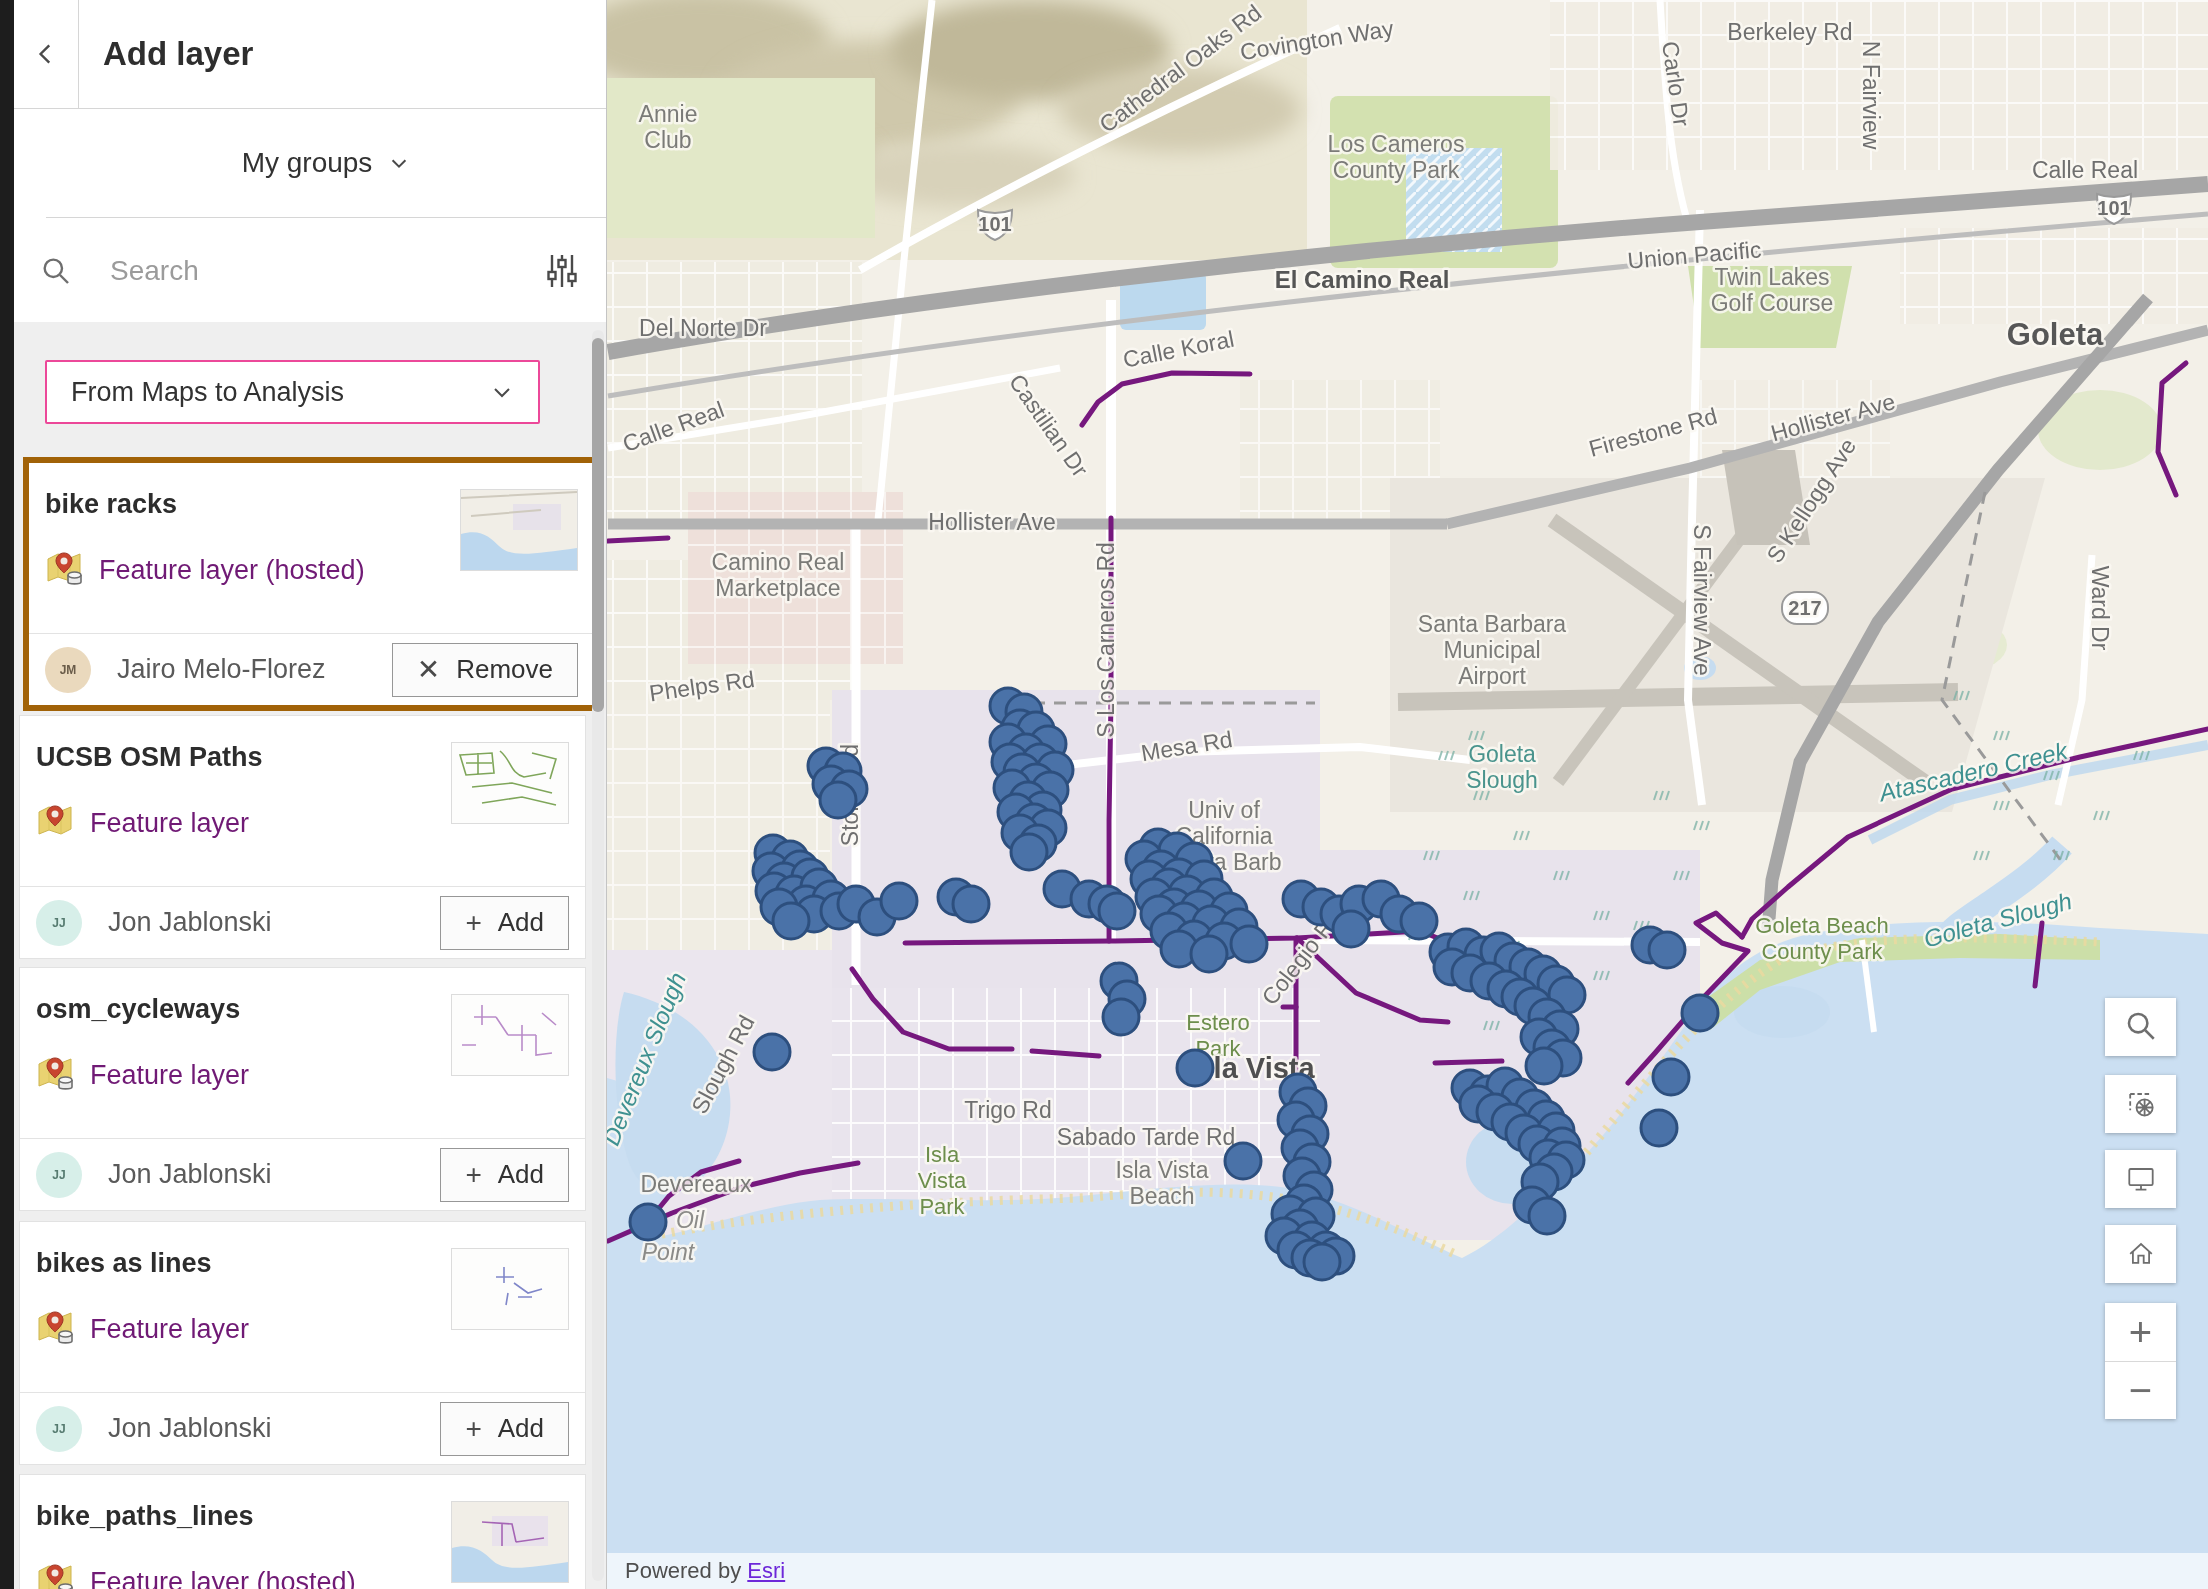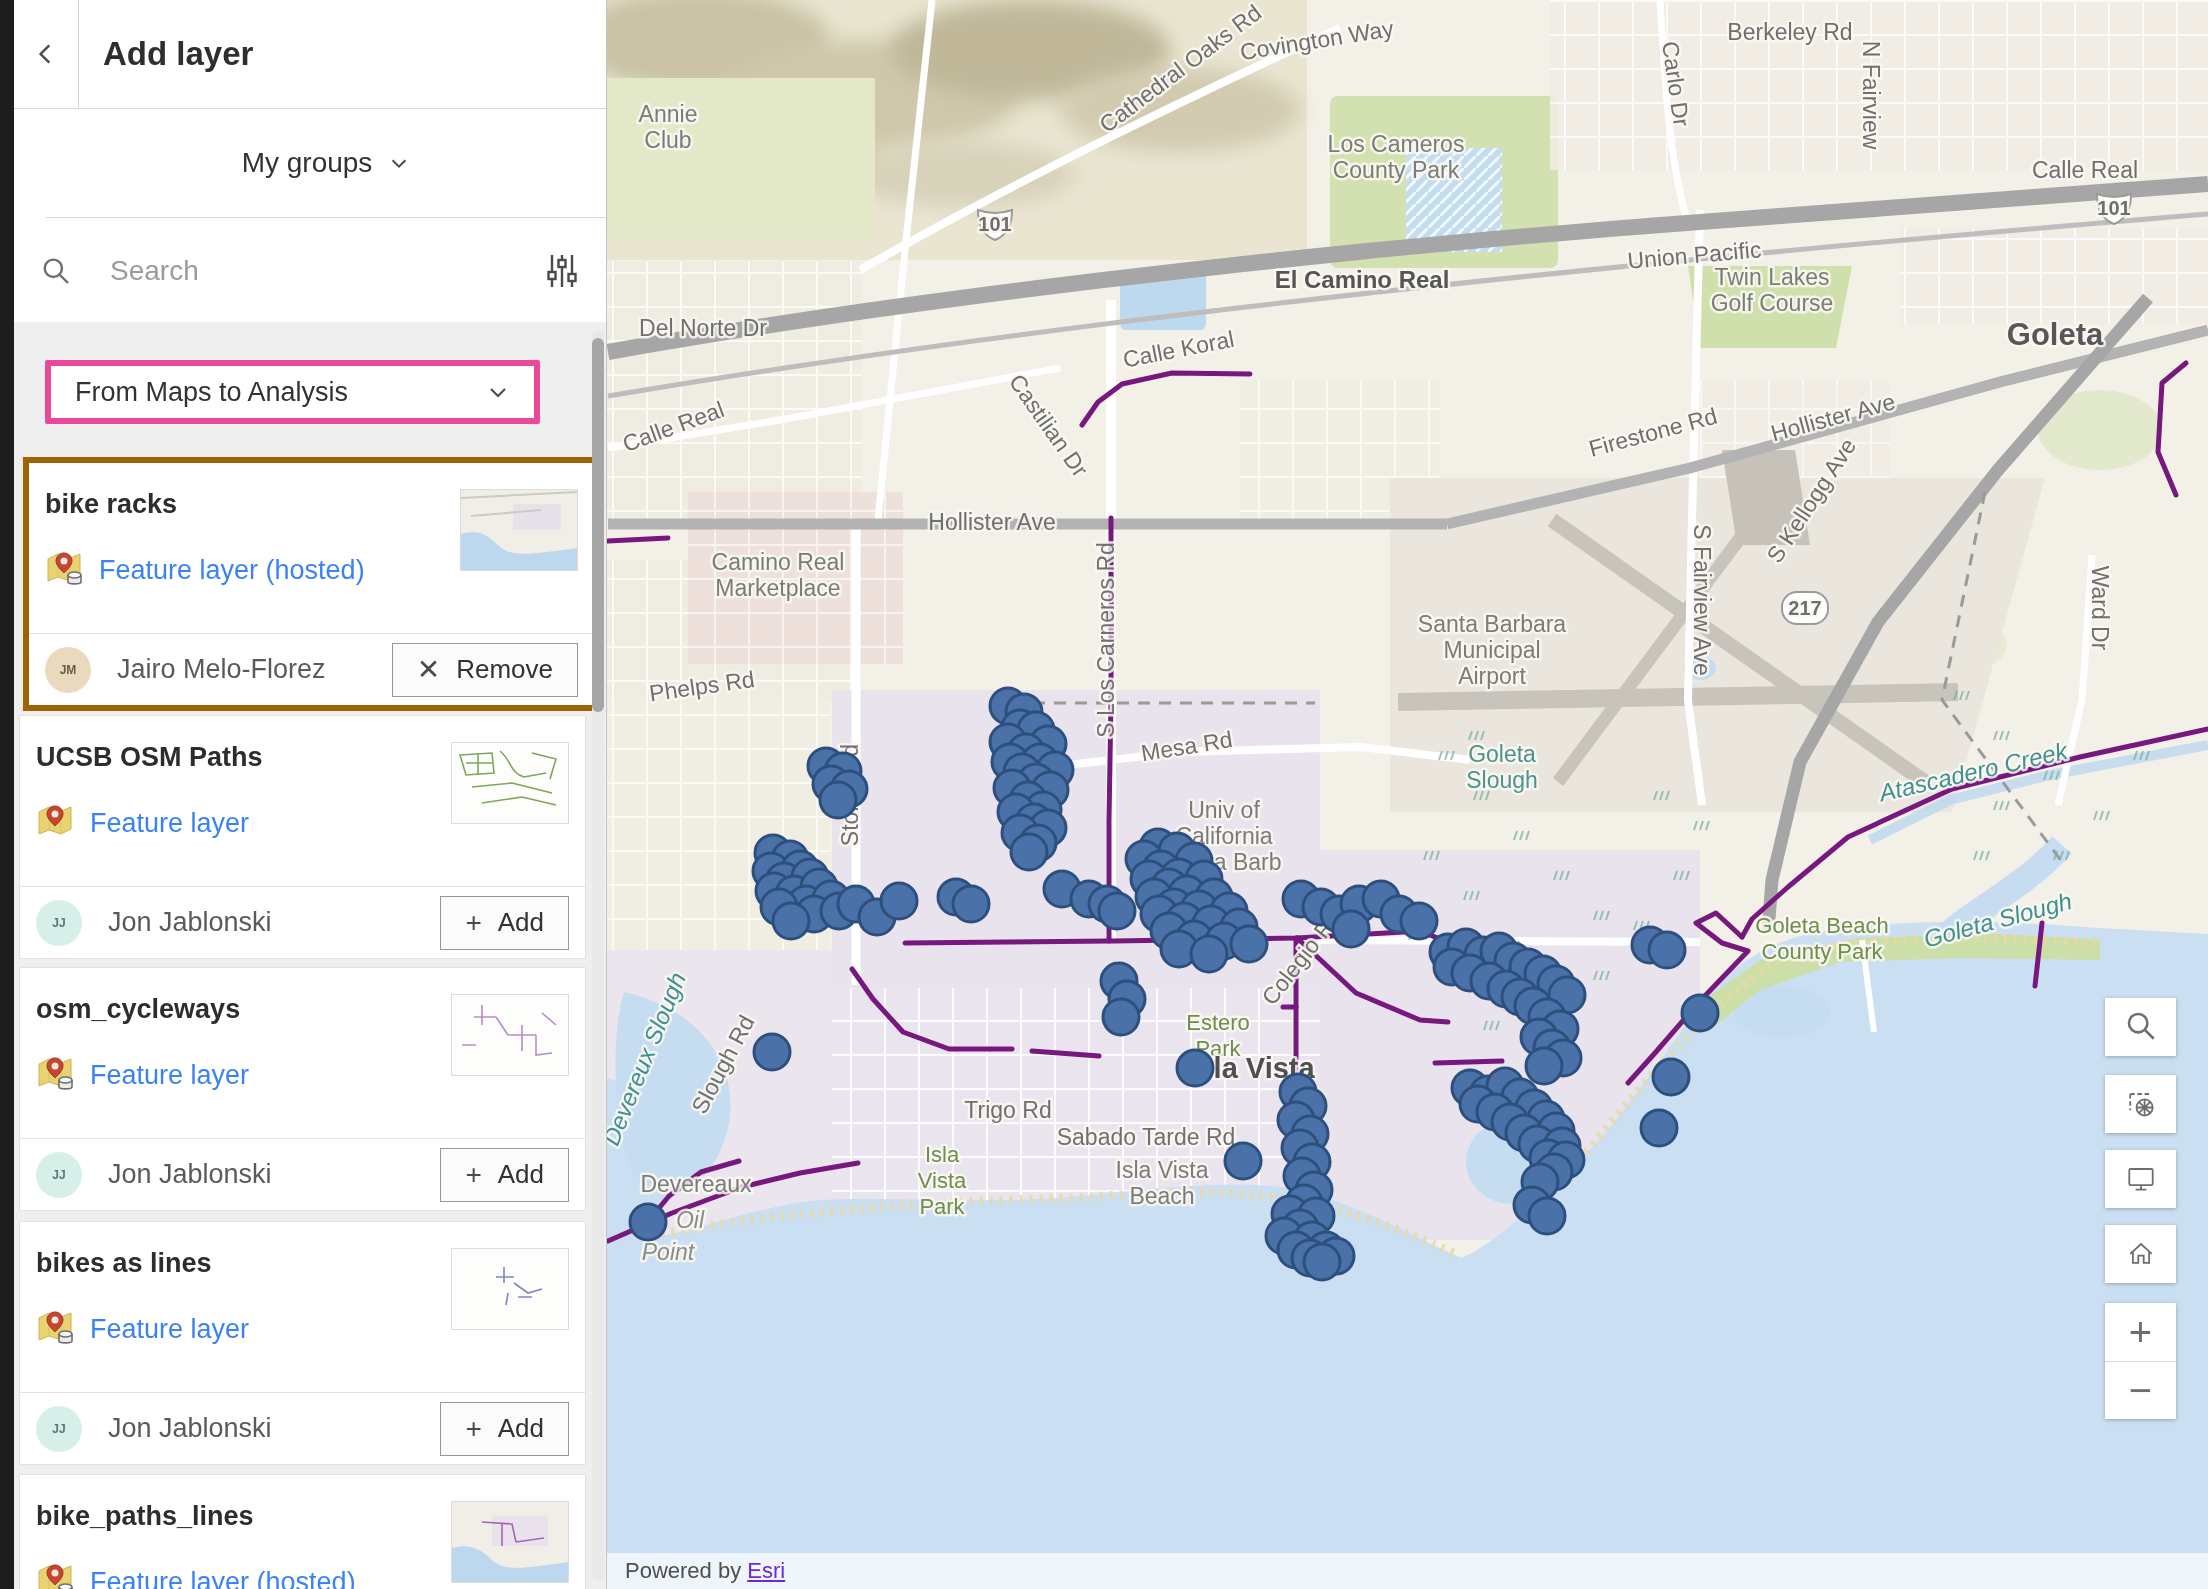--- a/index.html
+++ b/index.html
@@ -17,30 +17,30 @@
   #groups-row{height:108px;border-bottom:1px solid #d6d6d6;display:flex;align-items:center;
               justify-content:center;gap:16px;font-size:28px;color:#323232;cursor:pointer;margin-left:32px;}
   #search-row{height:105px;display:flex;align-items:center;padding:0 26px;gap:36px;border-bottom:1px solid #d6d6d6;}
   #search-input{flex:1;border:none;outline:none;font-size:28px;color:#323232;font-family:"Liberation Sans",sans-serif;}
   #search-input::placeholder{color:#9b9b9b;}
   #list{position:absolute;left:0;top:322px;width:592px;bottom:0;background:#efefef;overflow:hidden;}
   #scroll-track{position:absolute;right:2px;top:8px;width:12px;bottom:8px;background:#e9e9e9;border-radius:6px;}
   #scroll-thumb{position:absolute;right:2px;top:16px;width:12px;height:374px;background:#a6a6a6;border-radius:6px;}
   
   #collection-dd{position:absolute;left:31px;top:38px;width:495px;height:64px;background:#fff;
-                 border:6px solid #ec4899;border-radius:2px;display:flex;align-items:center;
+                 border:2px solid #ec4899;border-radius:2px;display:flex;align-items:center;
                  padding:0 24px;box-sizing:border-box;font-size:27px;cursor:pointer;}
   #collection-dd .dd-label{flex:1;}
   
   .card{position:absolute;left:6px;width:565px;background:#fff;box-shadow:0 0 0 1px #e2e2e2;box-sizing:content-box;}
   .card.highlighted{left:9px;border:6px solid #a16207;box-shadow:none;}
   .card-top{height:170px;position:relative;}
   .card-title{position:absolute;left:16px;top:26px;font-size:27px;font-weight:600;color:#2d2d2d;}
   .type-row{position:absolute;left:16px;top:86px;display:flex;align-items:center;gap:16px;}
-  .type-label{font-size:27px;color:#3b82f6;}
+  .type-label{font-size:27px;color:#701a75;}
   .thumb{position:absolute;right:16px;top:26px;width:118px;height:82px;border:1px solid #dcdcdc;
          box-sizing:border-box;overflow:hidden;background:#fff;}
   .thumb svg{display:block;}
   .card-owner{height:71px;border-top:1px solid #e3e3e3;display:flex;align-items:center;padding:0 16px;}
   .avatar{width:46px;height:46px;border-radius:50%;display:flex;align-items:center;justify-content:center;
           font-size:12px;font-weight:600;}
   .owner-name{margin-left:26px;font-size:27px;color:#5a5a5a;}
   .card-btn{margin-left:auto;height:54px;padding:0 24px;border:1px solid #979797;background:#fbfbfb;
             display:flex;align-items:center;gap:16px;font-size:26px;color:#323232;cursor:pointer;
             font-family:"Liberation Sans",sans-serif;}

